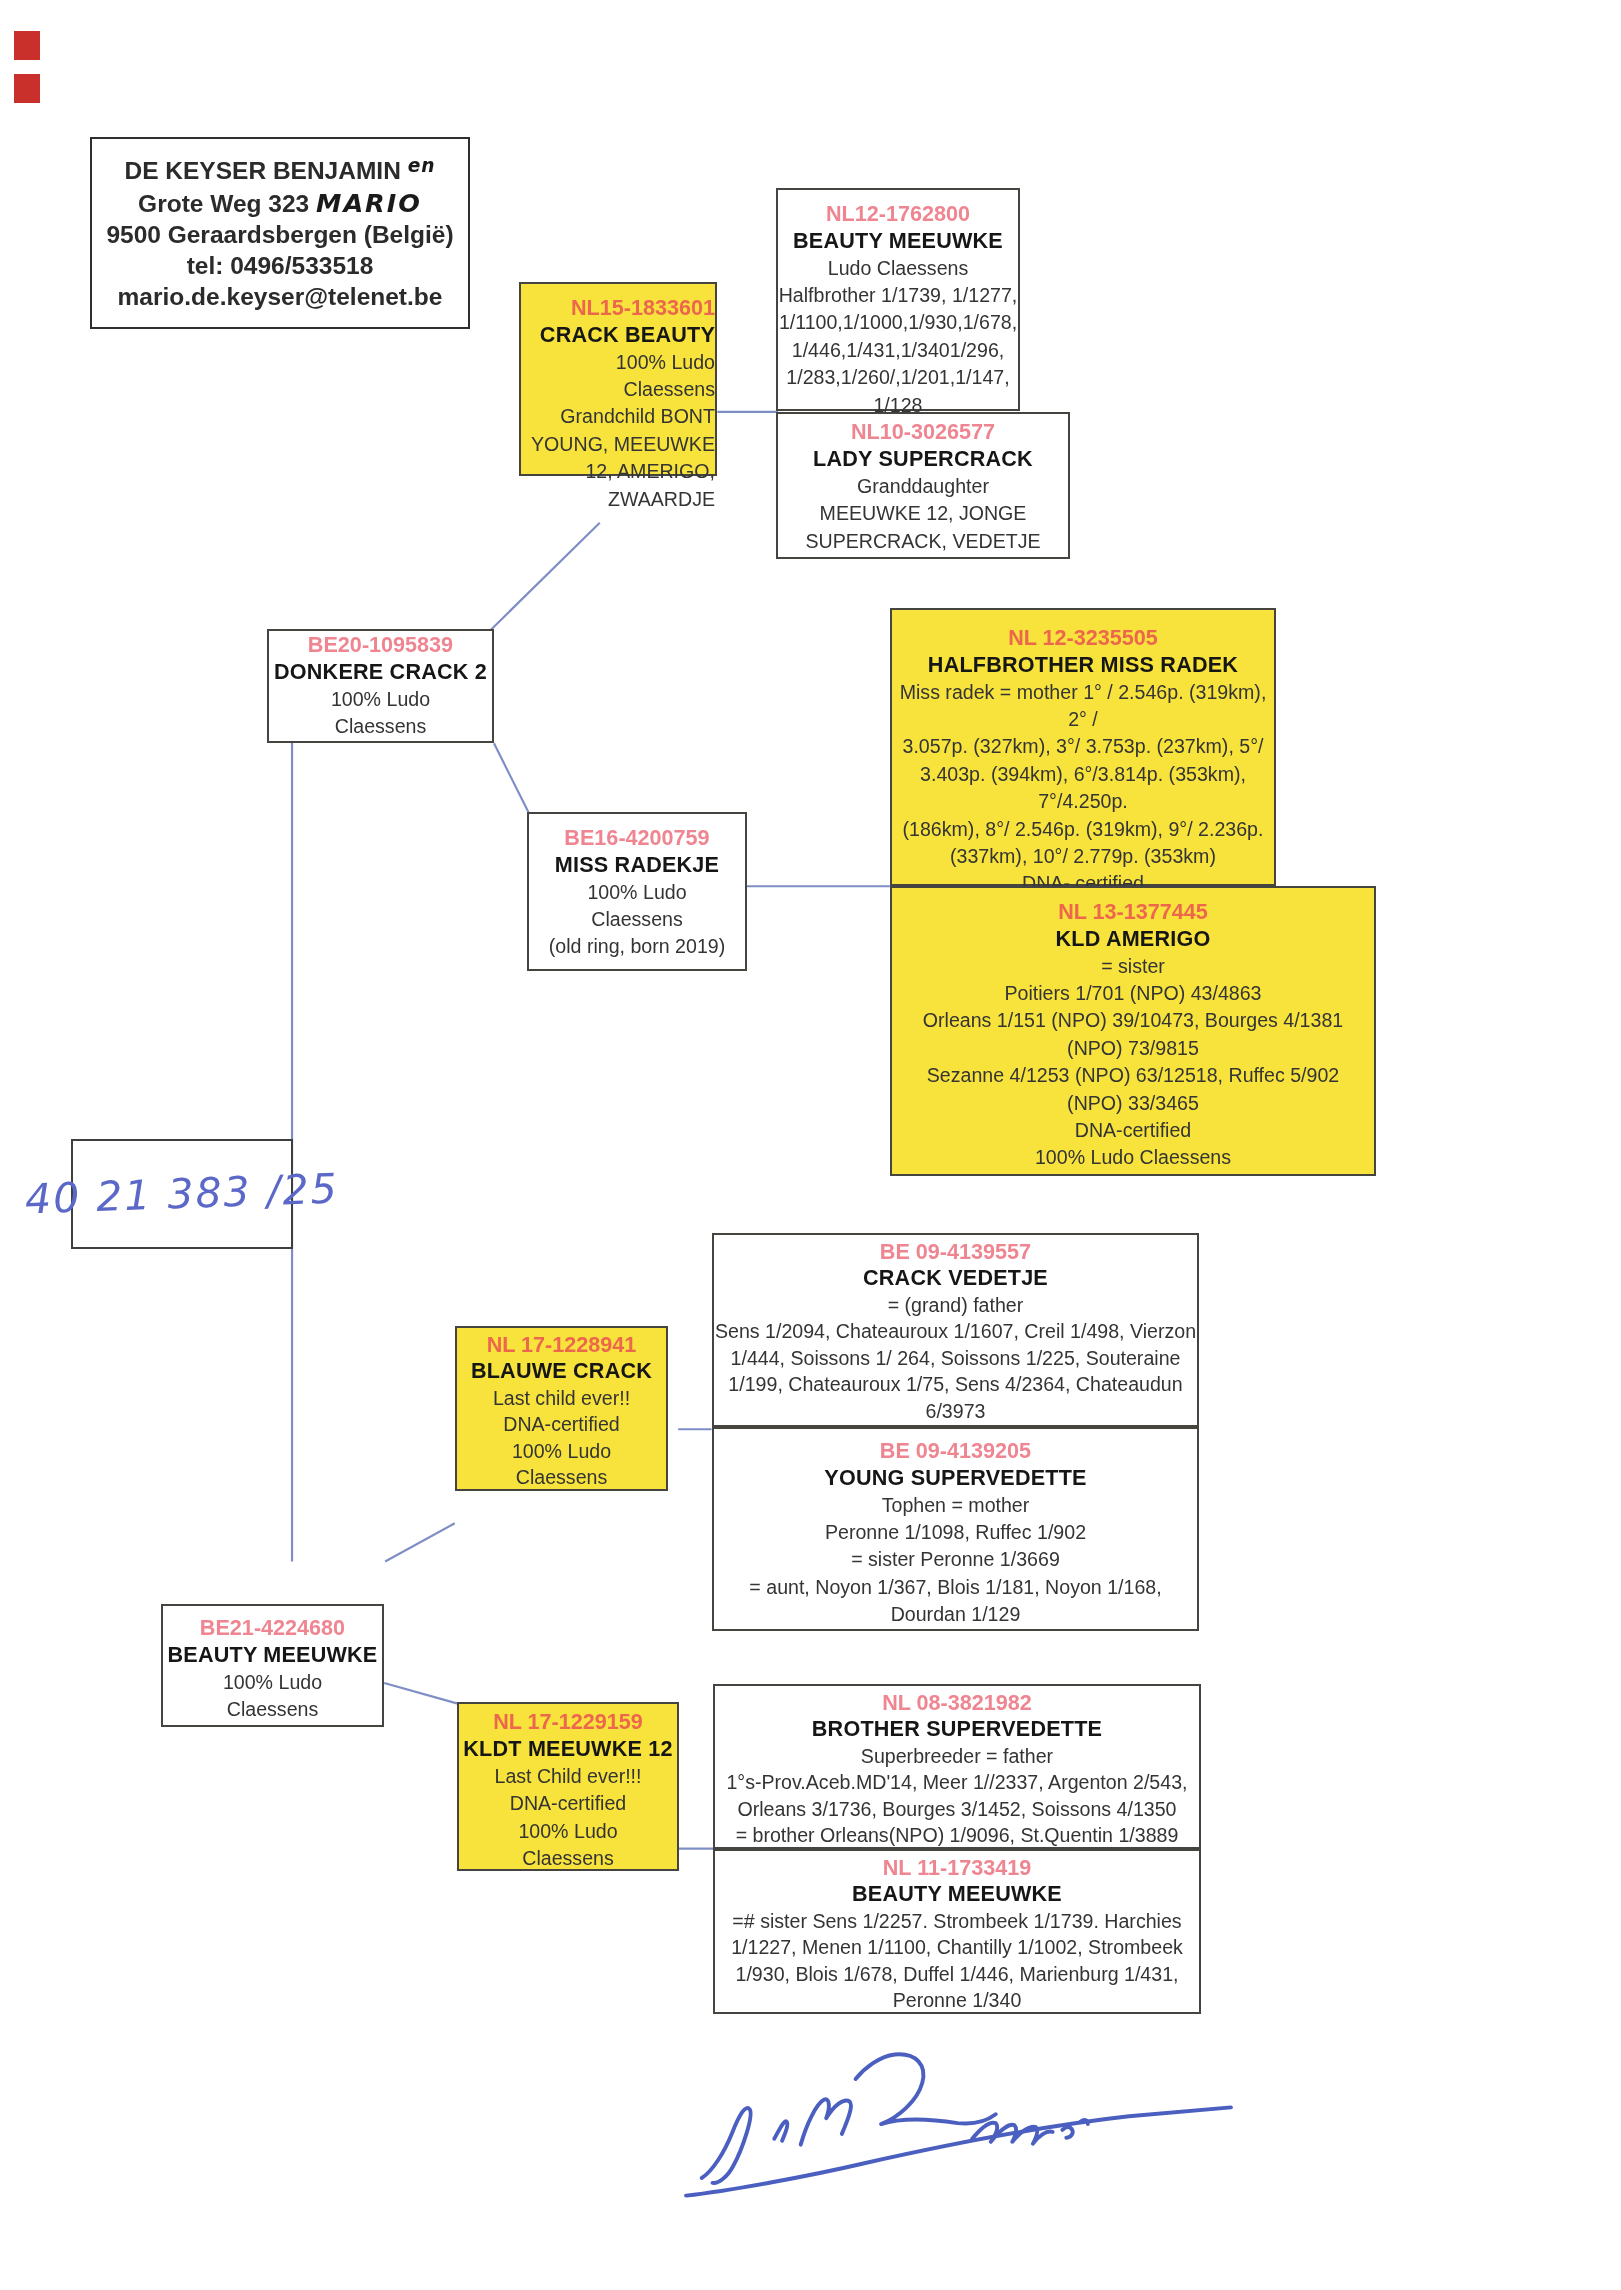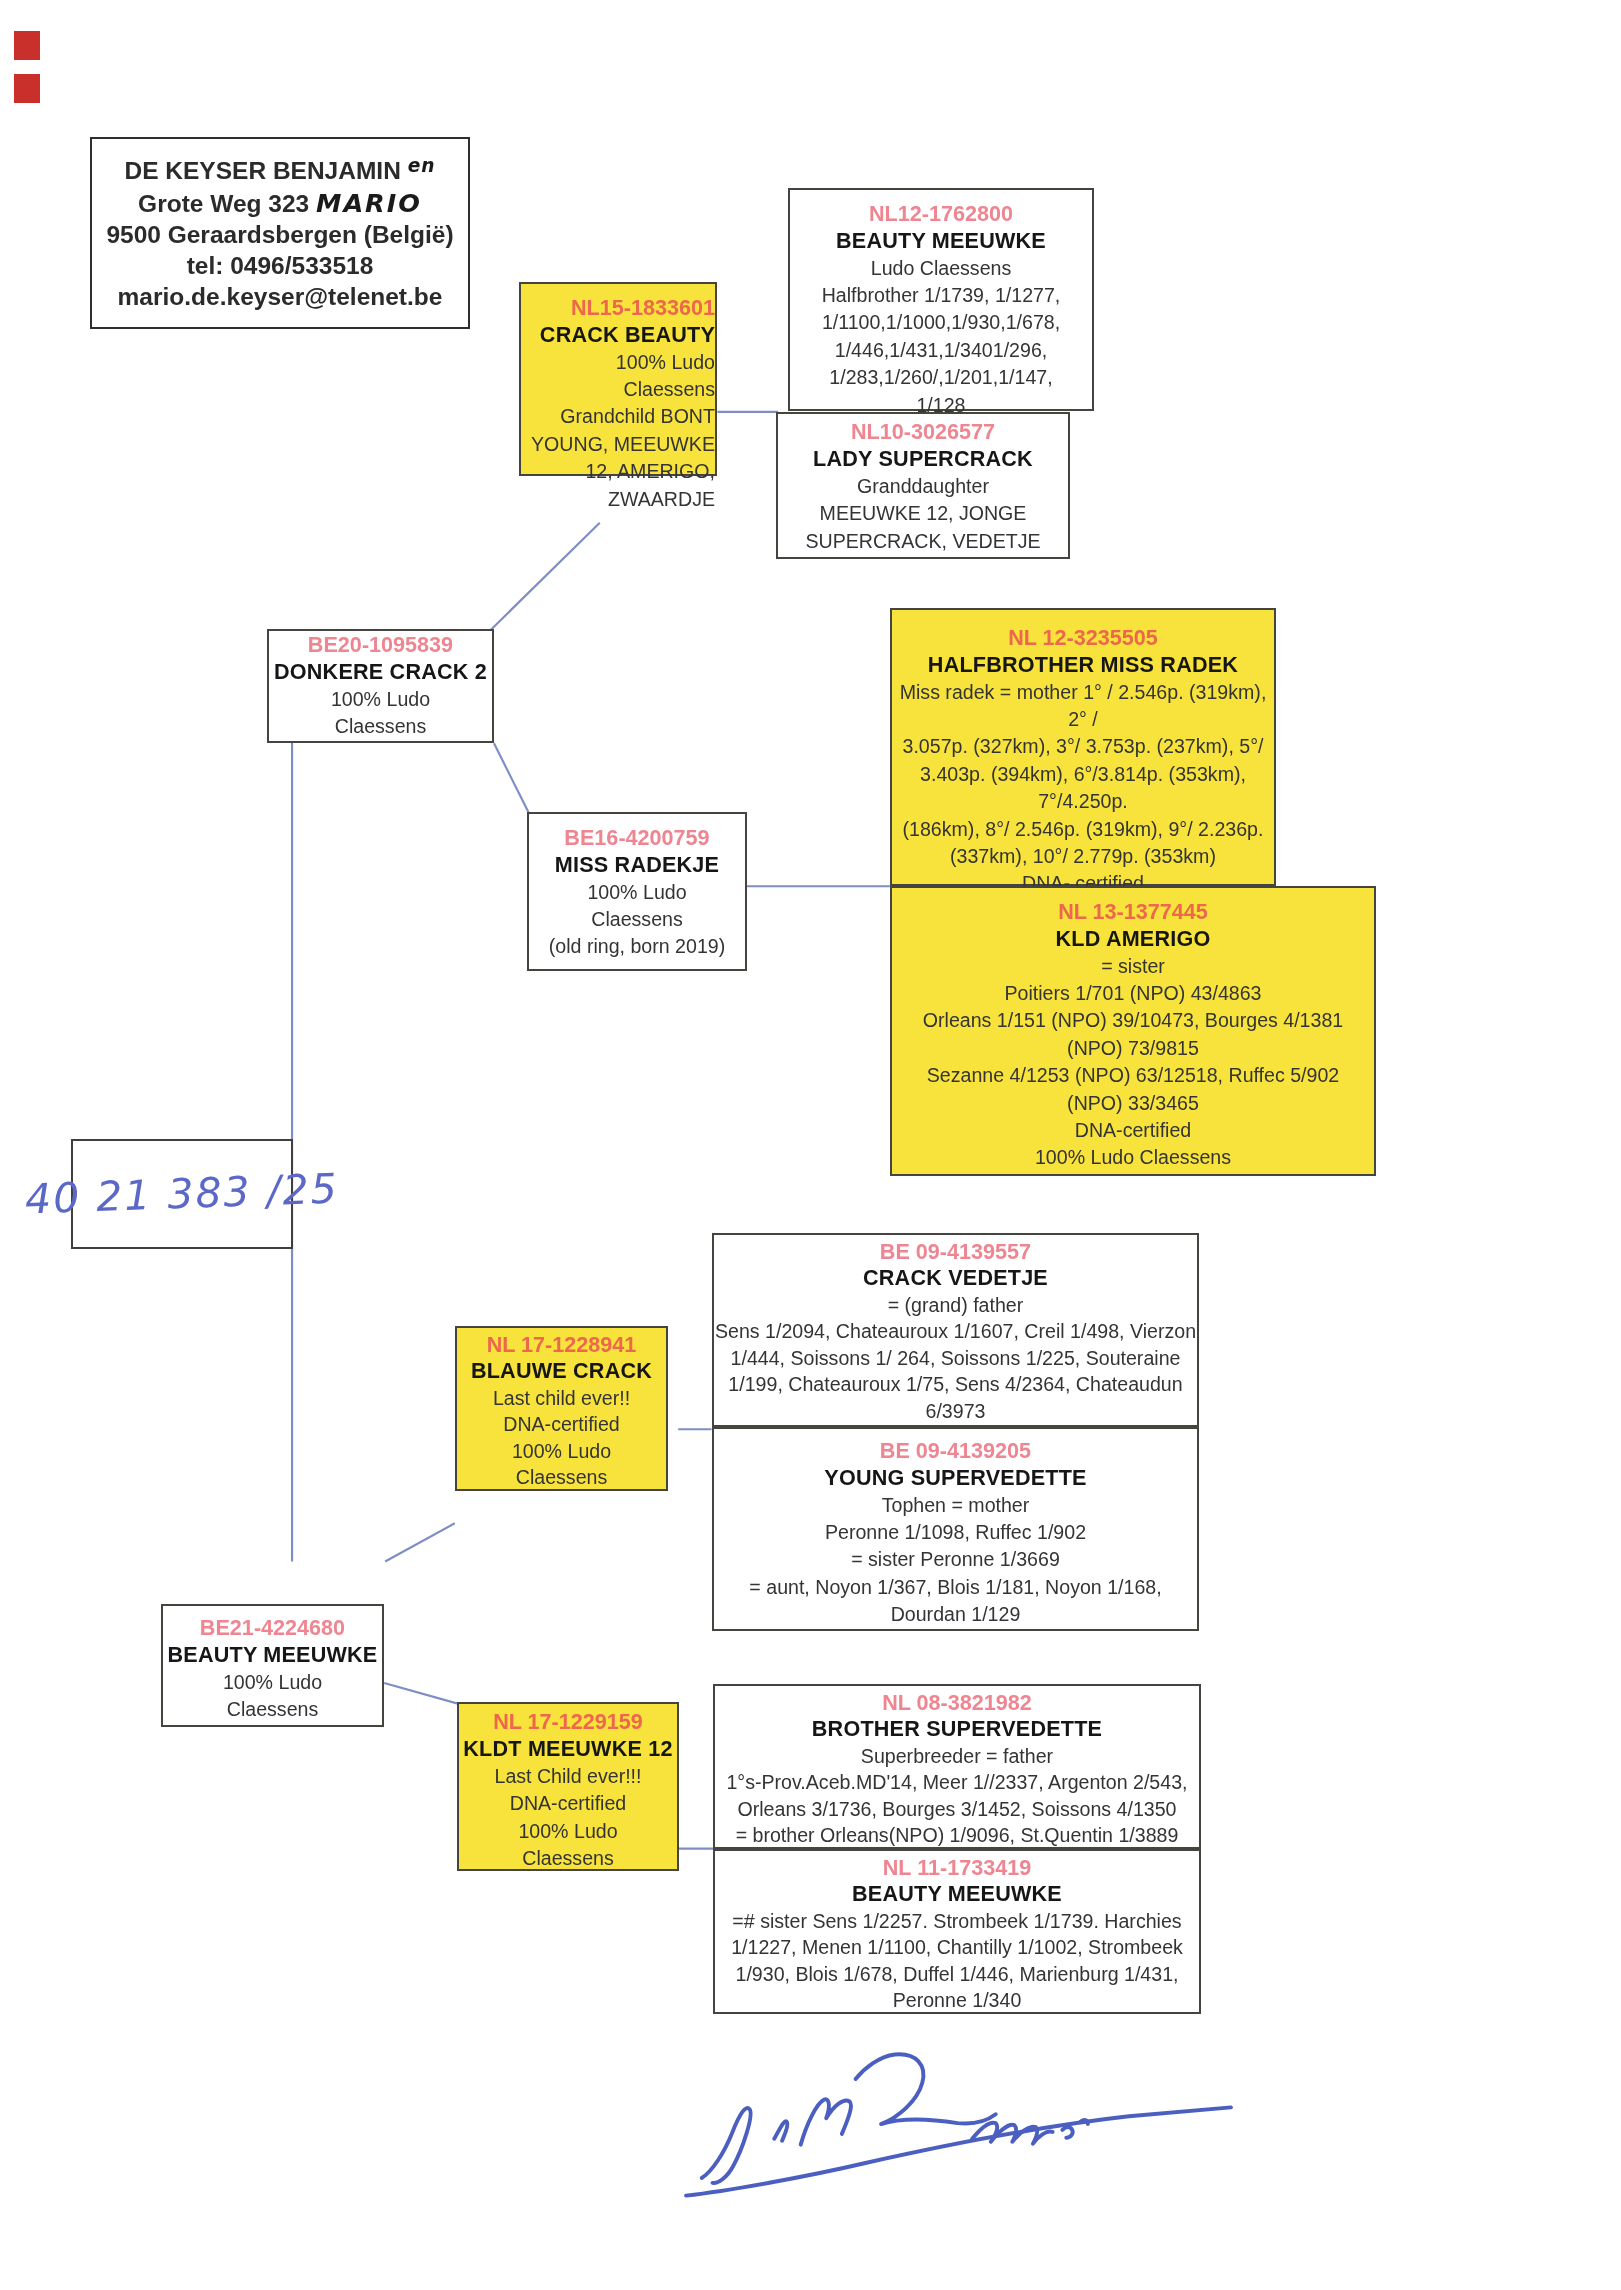--- a/index.html
+++ b/index.html
@@ -71,21 +71,21 @@
     <div class="blines">
         <div class="ln">100% Ludo</div>
         <div class="ln">Claessens</div>
         <div class="ln">Grandchild BONT</div>
         <div class="ln">YOUNG, MEEUWKE</div>
         <div class="ln">12, AMERIGO,</div>
         <div class="ln">ZWAARDJE</div>
       </div>
   </div>
 
-  <div class="pbox pad10" style="left:776px;top:188px;width:306px;height:223px;margin-left:12px;">
+  <div class="pbox pad10" style="left:776px;top:188px;width:244px;height:223px;">
     <div class="ring ring-pink">NL12-1762800</div>
     <div class="bname">BEAUTY MEEUWKE</div>
     <div class="blines">
         <div class="ln">Ludo Claessens</div>
         <div class="ln">Halfbrother 1/1739, 1/1277,</div>
         <div class="ln">1/1100,1/1000,1/930,1/678,</div>
         <div class="ln">1/446,1/431,1/3401/296,</div>
         <div class="ln">1/283,1/260/,1/201,1/147,</div>
         <div class="ln">1/128</div>
       </div>

